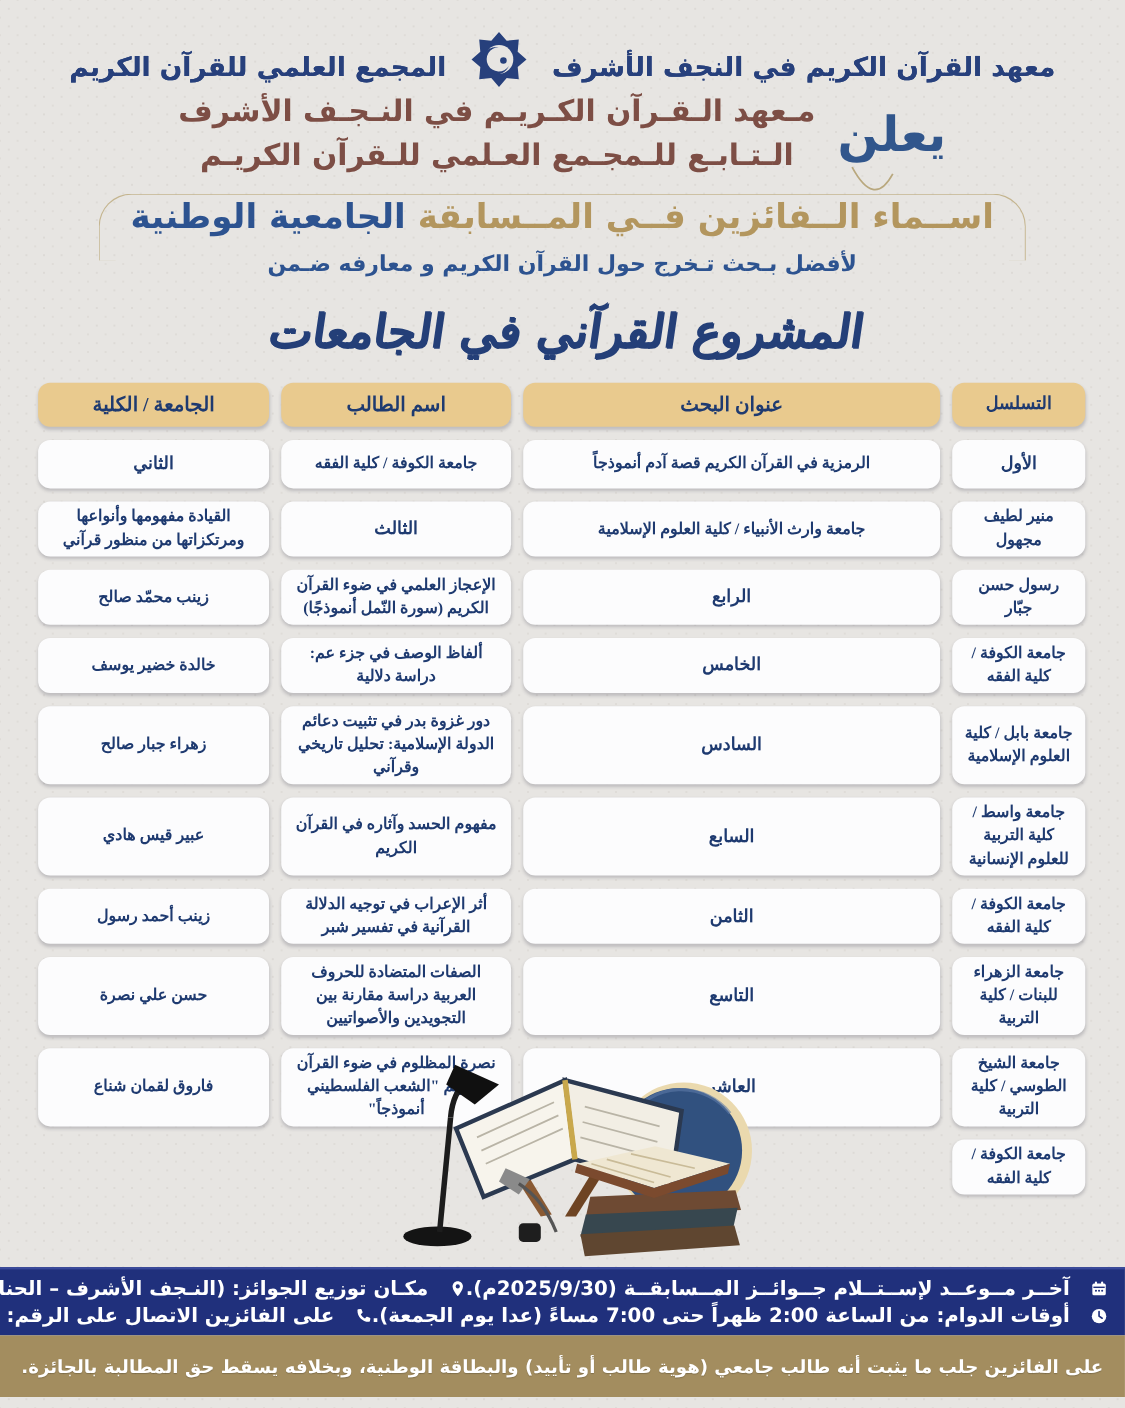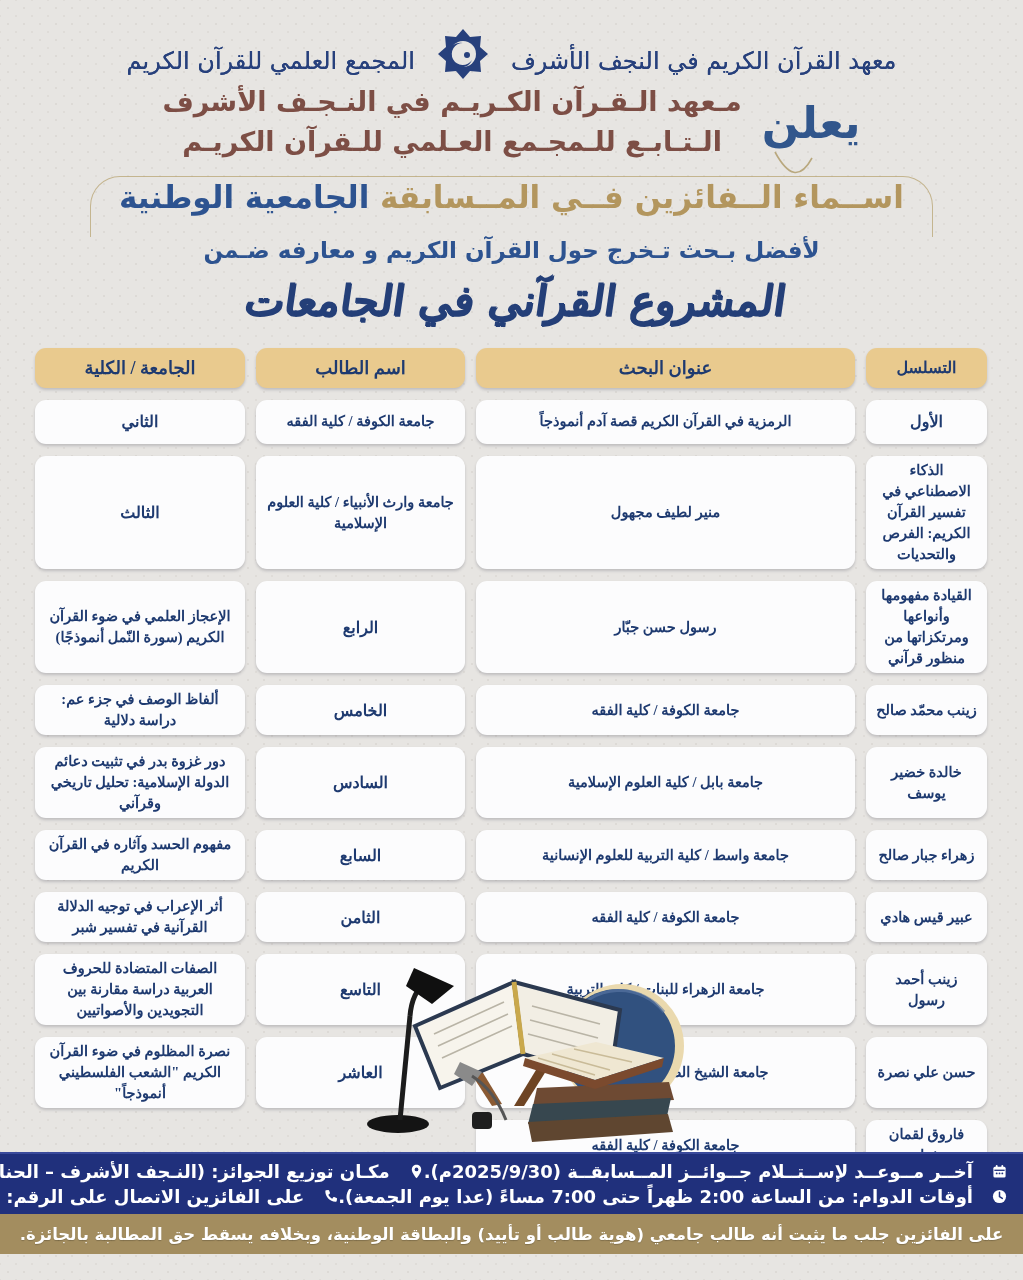--- a/index.html
+++ b/index.html
@@ -6,36 +6,36 @@
   body{background:#cfcecc;font-family:"DejaVu Sans",sans-serif;}
   .page{
     position:relative;width:1023px;height:1280px;margin:0 auto;overflow:hidden;
     background-color:#e7e5e2;
     background-image:radial-gradient(#dddad6 1px,transparent 1.4px),radial-gradient(#dfdcd8 1px,transparent 1.4px);
     background-size:16px 16px;background-position:0 0,8px 8px;
     direction:rtl;
   }
   
   .callig-row{position:absolute;top:28px;left:0;right:0;display:flex;align-items:center;justify-content:center;gap:22px;}
-  .callig-text{color:#27407c;font-weight:normal;font-size:24px;letter-spacing:.5px;text-shadow:0 0 .4px #27407c;margin-top:14px;}
+  .callig-text{color:#27407c;font-weight:bold;font-size:24px;letter-spacing:.5px;text-shadow:0 0 .4px #27407c;margin-top:14px;}
   .logo-star{width:52px;height:52px;flex:0 0 auto;}
   
   .announce{position:absolute;top:84px;left:0;right:0;display:flex;justify-content:center;align-items:center;gap:20px;}
   .announce-word{color:#31568c;font-size:44px;font-weight:bold;line-height:1;padding-top:2px;}
   .institute-lines{display:flex;flex-direction:column;align-items:center;gap:4px;}
   .institute-line{color:#7d4e45;font-weight:bold;font-size:27px;line-height:1.35;}
   .bracket-deco{position:absolute;top:150px;left:0;right:0;pointer-events:none;}
   
   .title-frame{position:absolute;top:176px;left:90px;right:90px;height:60px;
     border:1.5px solid rgba(185,165,115,.75);border-bottom:none;border-radius:30px 30px 0 0;}
   .title-block{position:absolute;top:178px;left:0;right:0;text-align:center;}
   .title-l1{font-size:31px;font-weight:bold;line-height:1.25;}
   .title-gold{color:#b3965e;}
   .title-blue{color:#2d5390;}
-  .title-l2{font-size:23px;font-weight:bold;color:#2d5390;margin-top:20px;}
+  .title-l2{font-size:20px;font-weight:bold;color:#2d5390;margin-top:10px;}
   .project-callig{position:absolute;top:276px;left:0;right:0;text-align:center;
     color:#243f78;font-size:42px;font-weight:bold;font-style:italic;transform:skewX(6deg);
     text-shadow:1px 1px 0 #243f78;letter-spacing:2px;}
   
   .results-table{position:absolute;top:348px;right:36px;left:36px;
     display:grid;grid-template-columns:121px 379px 209px 210px;column-gap:11px;row-gap:12px;direction:rtl;}
   .cell{background:#fcfcfd;border-radius:11px;box-shadow:0 2px 3px rgba(50,50,70,.22);
     display:flex;align-items:center;justify-content:center;text-align:center;
     color:#1e3a70;font-weight:bold;min-height:44px;padding:4px 10px;box-sizing:border-box;
     font-size:14.5px;line-height:1.45;font-family:Liberation Serif, serif;}
@@ -43,21 +43,21 @@
   .cell.serial{font-size:16px;}
   
   .illustration{position:absolute;top:954px;left:322px;width:390px;height:198px;}
   
   .footer-bar{position:absolute;top:1152px;left:0;right:0;height:62px;background:#20307c;
     border-top:2px solid #3a4a9b;box-sizing:border-box;display:flex;flex-direction:column;justify-content:center;gap:4px;}
   .footer-line{display:flex;justify-content:space-between;align-items:center;padding:0 16px;}
   .footer-item{display:flex;align-items:center;gap:19px;color:#ffffff;font-weight:bold;font-size:18px;white-space:nowrap;}
   .f-icon{width:15px;height:15px;flex:0 0 auto;}
   
-  .notice-bar{position:absolute;top:1214px;left:0;right:0;height:40px;background:#a38d5f;
+  .notice-bar{position:absolute;top:1214px;left:0;right:0;height:56px;background:#a38d5f;
     display:flex;align-items:center;justify-content:center;}
   .notice-text{color:#ffffff;font-weight:bold;font-size:16.5px;text-shadow:0 1px 1px rgba(0,0,0,.2);}
 </style>
 </head>
 <body>
 
 <div class="page">
 
   <div class="callig-row">
     <span class="callig-text">معهد القرآن الكريم في النجف الأشرف</span>
@@ -97,21 +97,20 @@
     <div class="cell hcell serial">التسلسل</div>
     <div class="cell hcell">عنوان البحث</div>
     <div class="cell hcell">اسم الطالب</div>
     <div class="cell hcell">الجامعة / الكلية</div>
 
     <div class="cell serial">الأول</div>
     <div class="cell">الرمزية في القرآن الكريم قصة آدم أنموذجاً</div>
     <div class="cell">جامعة الكوفة / كلية الفقه</div>
 
     <div class="cell serial">الثاني</div>
-    <div class="cell">الذكاء الاصطناعي في تفسير القرآن الكريم: الفرص والتحديات</div>
     <div class="cell">منير لطيف مجهول</div>
     <div class="cell">جامعة وارث الأنبياء / كلية العلوم الإسلامية</div>
 
     <div class="cell serial">الثالث</div>
     <div class="cell">القيادة مفهومها وأنواعها ومرتكزاتها من منظور قرآني</div>
     <div class="cell">رسول حسن جبّار</div>
 
     <div class="cell serial">الرابع</div>
     <div class="cell">الإعجاز العلمي في ضوء القرآن الكريم (سورة النّمل أنموذجًا)</div>
     <div class="cell">زينب محمّد صالح</div>

